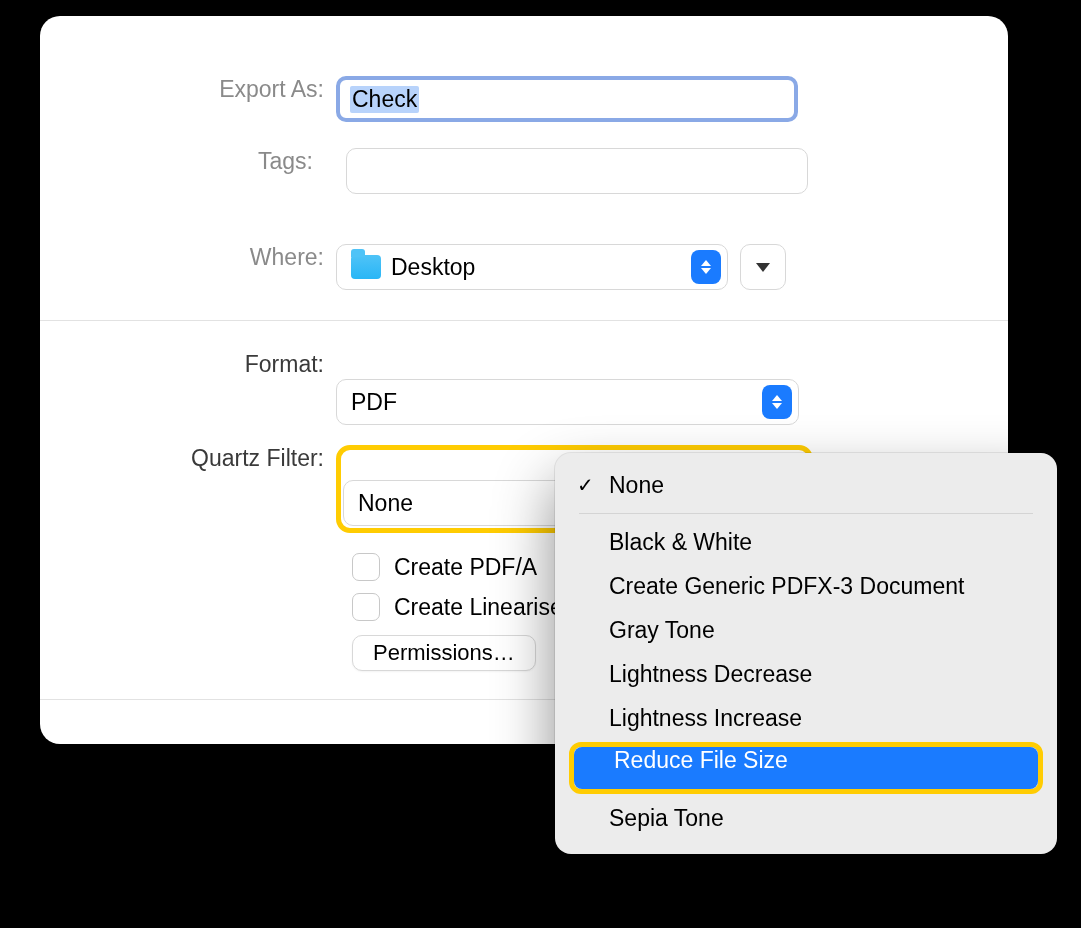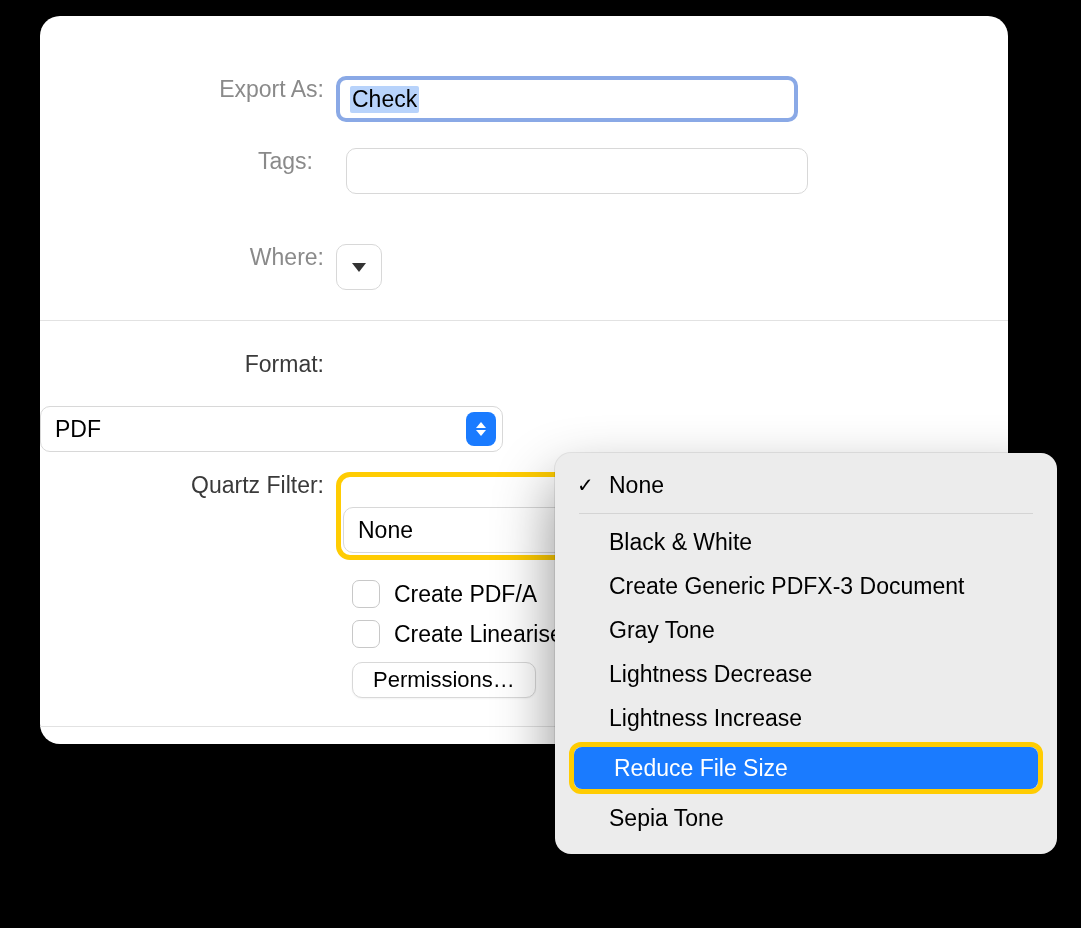--- a/index.html
+++ b/index.html
@@ -151,21 +151,21 @@
     font-size: 20px;
   }
   .menu-sep { height:1px; background:#d4d4d4; margin: 6px 14px 6px 14px; }
   .menu-highlight-ring {
     border: 5px solid #ffcc02; border-radius: 12px;
     padding: 0;
     margin: 2px 4px;
   }
   .menu-highlight-inner {
     background: #1a7bff; color:#fff;
-    height: 42px; display:flex; align-items:center;
+    height: 42px; display:flex; 
     padding-left: 40px; border-radius: 8px;
     font-size: 23px;
   }
 </style>
 </head>
 <body>
 
 <div class="stage">
   <div class="sheet">
 
@@ -185,30 +185,38 @@
         <div class="ctrl-col">
           <div class="text-input" style="width:462px;">
             <span></span>
           </div>
         </div>
       </div>
 
       <div class="row" style="margin-top:34px;">
         <div class="label-col muted">Where:</div>
         <div class="ctrl-col">
+          <div class="select">
+            <span class="folder-icon"></span>
+            <span>Desktop</span>
+            <span class="stepper-icon">
+              <span class="chev up"></span>
+                <span class="chev down"></span>
+            </span>
+          </div>
           <div class="small-btn">
             <span class="chev-down"></span>
           </div>
         </div>
       </div>
     </div>
 
     <div class="divider full"></div>
 
-    <div class="row" style="padding-right:108px; margin-top:6px;flex-direction:column;">
+    <div class="row" style="padding-right:108px; margin-top:6px;">
       <div class="label-col">Format:</div>
       <div class="ctrl-col">
         <div class="select wide">
           <span>PDF</span>
           <span class="stepper-icon">
             <span class="chev up"></span>
               <span class="chev down"></span>
           </span>
         </div>
       </div>

